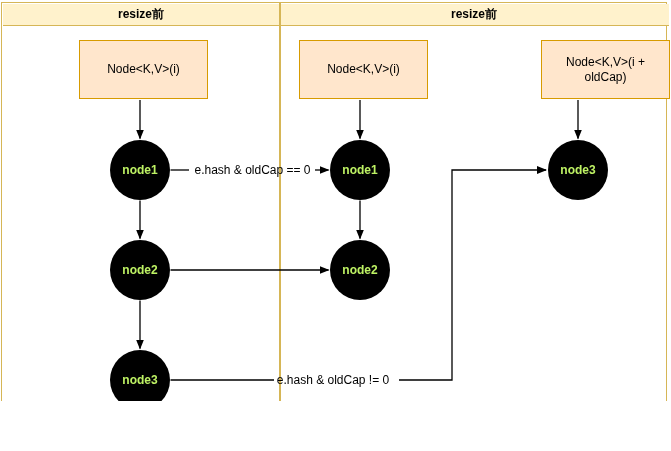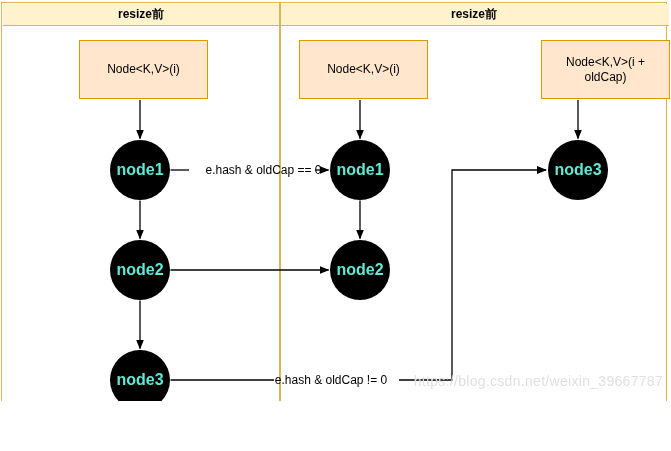--- a/index.html
+++ b/index.html
@@ -63,41 +63,40 @@
   }
   .box-before   { left: 79px;  top: 40px; }
   .box-after-1  { left: 299px; top: 40px; }
   .box-after-2  { left: 541px; top: 40px; }
   
   .node-circle {
     position: absolute;
     width: 60px; height: 60px;
     border-radius: 50%;
     background: #000000;
-    color: #5eead4;
-    font-size: 16px; font-weight: bold;
+    color: #bef264;
+    font-size: 12px; font-weight: bold;
     display: flex; align-items: center; justify-content: center;
   }
   .n-b1 { left: 110px; top: 140px; }
   .n-b2 { left: 110px; top: 240px; }
   .n-b3 { left: 110px; top: 350px; }
   .n-a1 { left: 330px; top: 140px; }
   .n-a2 { left: 330px; top: 240px; }
   .n-a3 { left: 548px; top: 140px; }
   
   .edge-label {
     position: absolute;
     font-size: 12px; color: #000;
     white-space: nowrap;
     text-align: center;
     line-height: 16px;
-    margin-left: 11px;
   }
   .el-1 { left: 190px; top: 162px; width: 125px; }
-  .el-2 { left: 258px; top: 372px; width: 124px; }
+  .el-2 { left: 271px; top: 372px; width: 124px; }
   
   .watermark {
     position: absolute;
     right: 8px; bottom: 12px;
     font-size: 14px;
     color: #DFDFDF;
     letter-spacing: 0.3px;
   }
 </style>
 </head>
@@ -146,15 +145,14 @@
   <div class="node-circle n-b2">node2</div>
   <div class="node-circle n-b3">node3</div>
 
   <div class="node-circle n-a1">node1</div>
   <div class="node-circle n-a2">node2</div>
   <div class="node-circle n-a3">node3</div>
 
   <div class="edge-label el-1">e.hash &amp; oldCap == 0</div>
   <div class="edge-label el-2">e.hash &amp; oldCap != 0</div>
 
-  <div class="watermark">https://blog.csdn.net/weixin_39667787</div>
 
 </div>
 
 </body></html>

